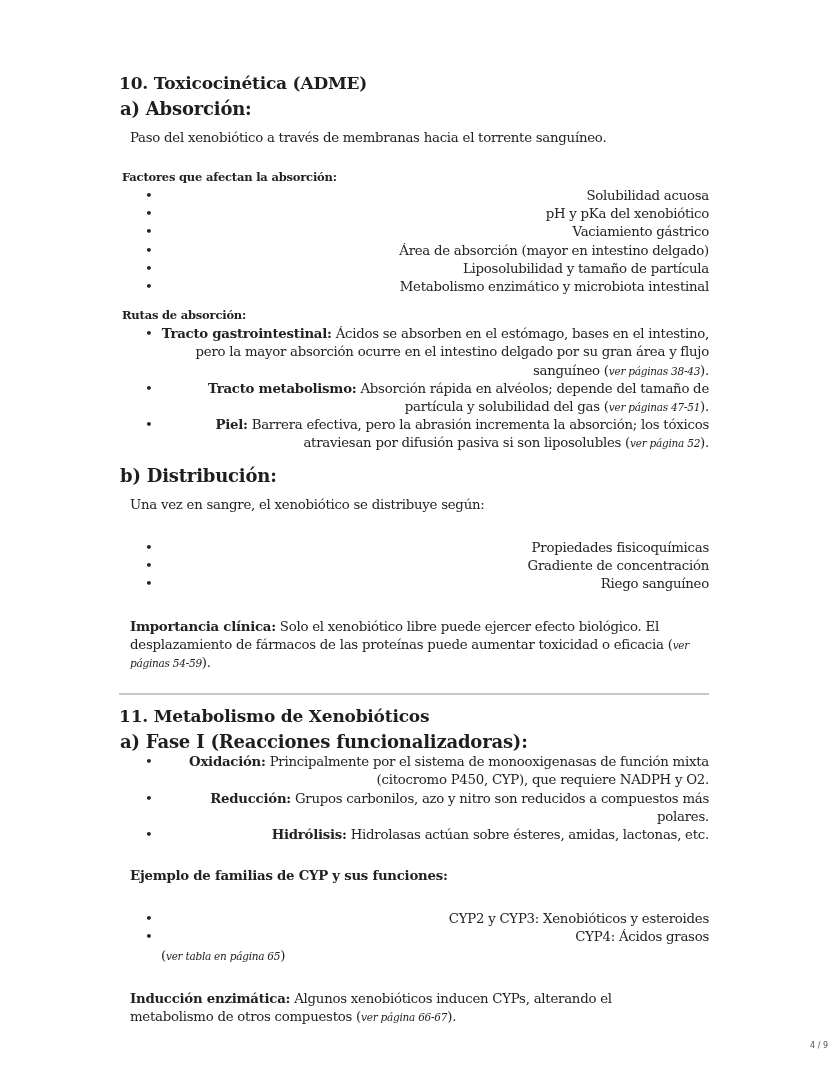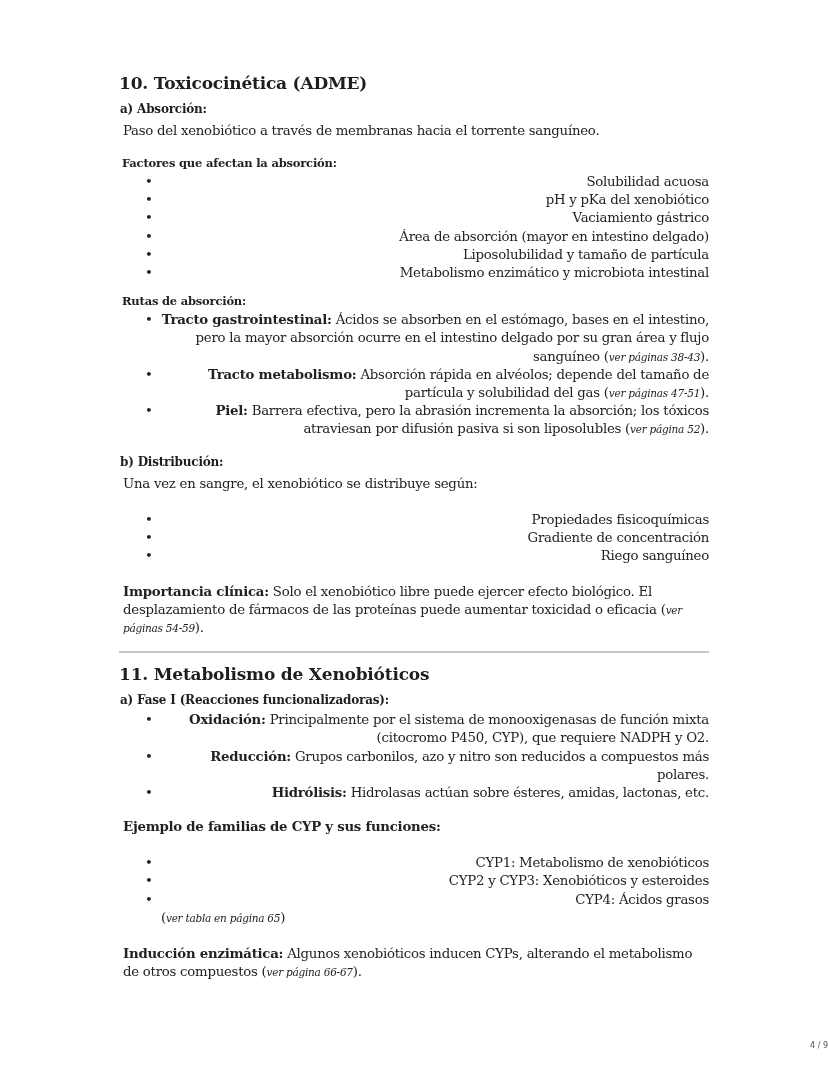--- a/index.html
+++ b/index.html
@@ -1,21 +1,21 @@
 <!DOCTYPE html>
 <html><head>
   <meta charset="utf-8">
   <style>
     html, body { margin: 0; padding: 0; background: #ffffff; }
     body { width: 828px; height: 1071px; position: relative; overflow: hidden;
            font-family: "DejaVu Serif", "Liberation Serif", serif; color: #222; }
     .page { position: absolute; left: 119px; top: 72px; width: 590px; }
     h1 { font-size: 17px; font-weight: bold; margin: 0 0 6px 0; line-height: 22px; color: #1e1e1e; letter-spacing: -0.2px; }
-    h2 { font-size: 12px; font-weight: bold; margin: 0 0 2px 1px; line-height: 18px; color: #1e1e1e; letter-spacing: -0.2px; }
-    p { font-size: 13.3px; line-height: 18px; margin: 4px; letter-spacing: -0.25px; }
+    h2 { font-size: 18px; font-weight: bold; margin: 0 0 2px 1px; line-height: 18px; color: #1e1e1e; letter-spacing: -0.2px; }
+    p { font-size: 13.3px; line-height: 18px; margin: 11px; letter-spacing: -0.25px; }
     .small-head { font-size: 11.5px; font-weight: bold; margin: 0 0 2px 3px; line-height: 15px; letter-spacing: -0.2px; }
     ul { margin: 0; padding: 0 0 0 42px; list-style: none; text-align: right; }
     ul li { font-size: 13.3px; line-height: 18.2px; position: relative; letter-spacing: -0.25px; }
     ul li::before { content: "\2022"; position: absolute; left: -16px; top: 0; }
     .ref { font-style: italic; font-size: 10.5px; }
     .note { font-size: 13.3px; line-height: 18px; padding-left: 42px; letter-spacing: -0.25px; }
     hr.divider { border: none; border-top: 2px solid #c8c8c8; margin: 0; width: 590px; }
     .footer { position: absolute; top: 1041px; left: 0; width: 828px; text-align: right;
               font-family: "DejaVu Sans", sans-serif; font-size: 8px; color: #555; }
     b { font-weight: bold; }
@@ -72,21 +72,20 @@
   <ul>
     <li><b>Oxidación:</b><span> Principalmente por el sistema de monooxigenasas de función mixta (citocromo P450, CYP), que requiere NADPH y O2.</span></li>
     <li><b>Reducción:</b><span> Grupos carbonilos, azo y nitro son reducidos a compuestos más polares.</span></li>
     <li><b>Hidrólisis:</b><span> Hidrolasas actúan sobre ésteres, amidas, lactonas, etc.</span></li>
   </ul>
 
   <div style="height:12px"></div>
   <p style="font-weight:bold">Ejemplo de familias de CYP y sus funciones:</p>
   <div style="height:14px"></div>
   <ul>
-    <li>CYP1: Metabolismo de xenobióticos</li>
     <li>CYP2 y CYP3: Xenobióticos y esteroides</li>
     <li>CYP4: Ácidos grasos</li>
   </ul>
   <div class="note"><span>(</span><span class="ref">ver tabla en página 65</span><span>)</span></div>
 
   <div style="height:14px"></div>
   <p><b>Inducción enzimática:</b><span> Algunos xenobióticos inducen CYPs, alterando el metabolismo de otros compuestos (</span><span class="ref">ver página 66-67</span><span>).</span></p>
 </div>
 
 <div class="footer">4 / 9</div>

